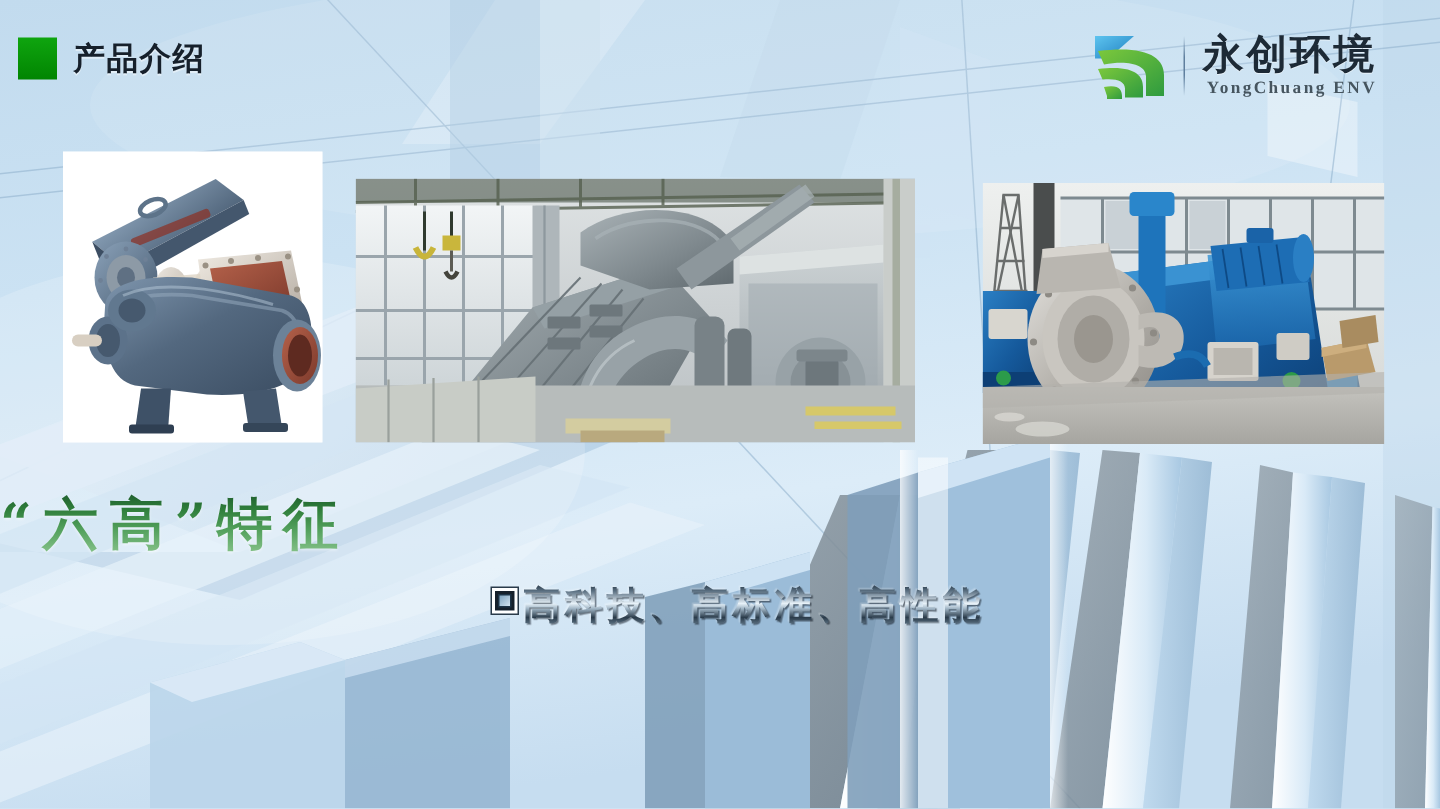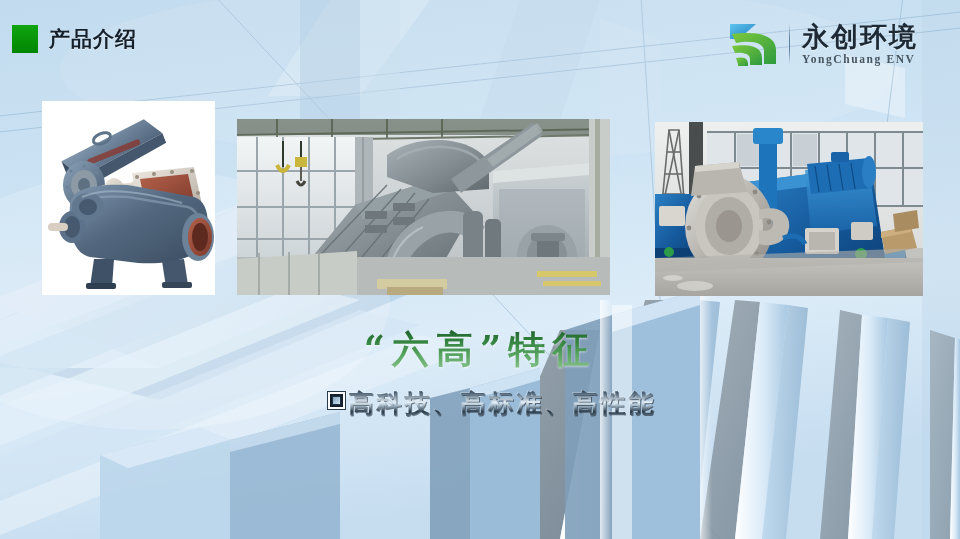--- a/index.html
+++ b/index.html
@@ -43,21 +43,21 @@
   
   .logo{
     position:absolute; right:42px; top:20px;
     display:flex; align-items:center; gap:9px;
   }
   .logo-mark{ width:54px; height:48px; position:relative; }
   .logo-div{
     width:1px; height:40px;
     background:linear-gradient(180deg,rgba(90,120,150,0) 0%,#5f7f9e 35%,#5f7f9e 65%,rgba(90,120,150,0) 100%);
   }
-  .logo-words{ display:flex; flex-direction:column; line-height:1; padding-left:3px; }
+  .logo-words{ display:flex; flex-direction:column; line-height:1; padding-left:3px;align-items:flex-end; }
   .logo-cn{
     font-size:27px; font-weight:bold; color:#1d2a36; letter-spacing:2px;
     font-family:"DejaVu Sans","Liberation Sans",sans-serif;
     text-shadow:0 1px 0 rgba(255,255,255,.5);
   }
   .logo-en{
     font-size:11.5px; font-weight:bold; color:#46555f;
     letter-spacing:1.6px; margin-top:4px;
     font-family:Liberation Serif, serif;
   }
@@ -66,21 +66,20 @@
   .photo{ position:absolute; overflow:hidden; }
   .photo svg{ display:block; width:100%; height:100%; }
 
   #photo-pump   { left:42px;  top:101px; width:173px; height:194px; background:#ffffff; }
   #photo-fan    { left:237px; top:119px; width:373px; height:176px; }
   #photo-blower { left:655px; top:122px; width:268px; height:174px; }
 
   
   .feature-heading{
     position:absolute; left:0; top:328px; width:960px;
-    text-align:center;
     font-family:"DejaVu Serif","Liberation Serif",serif;
     font-size:37px; font-weight:bold; letter-spacing:7px;
     line-height:1.15;
     background:linear-gradient(180deg,#1f5c2e 0%,#2e7d3a 26%,#52a05c 58%,#8cc68f 100%);
     -webkit-background-clip:text; background-clip:text;
     color:transparent; -webkit-text-fill-color:transparent;
     filter:drop-shadow(0 1px 1px rgba(255,255,255,.55));
   }
 
   .feature-body{

